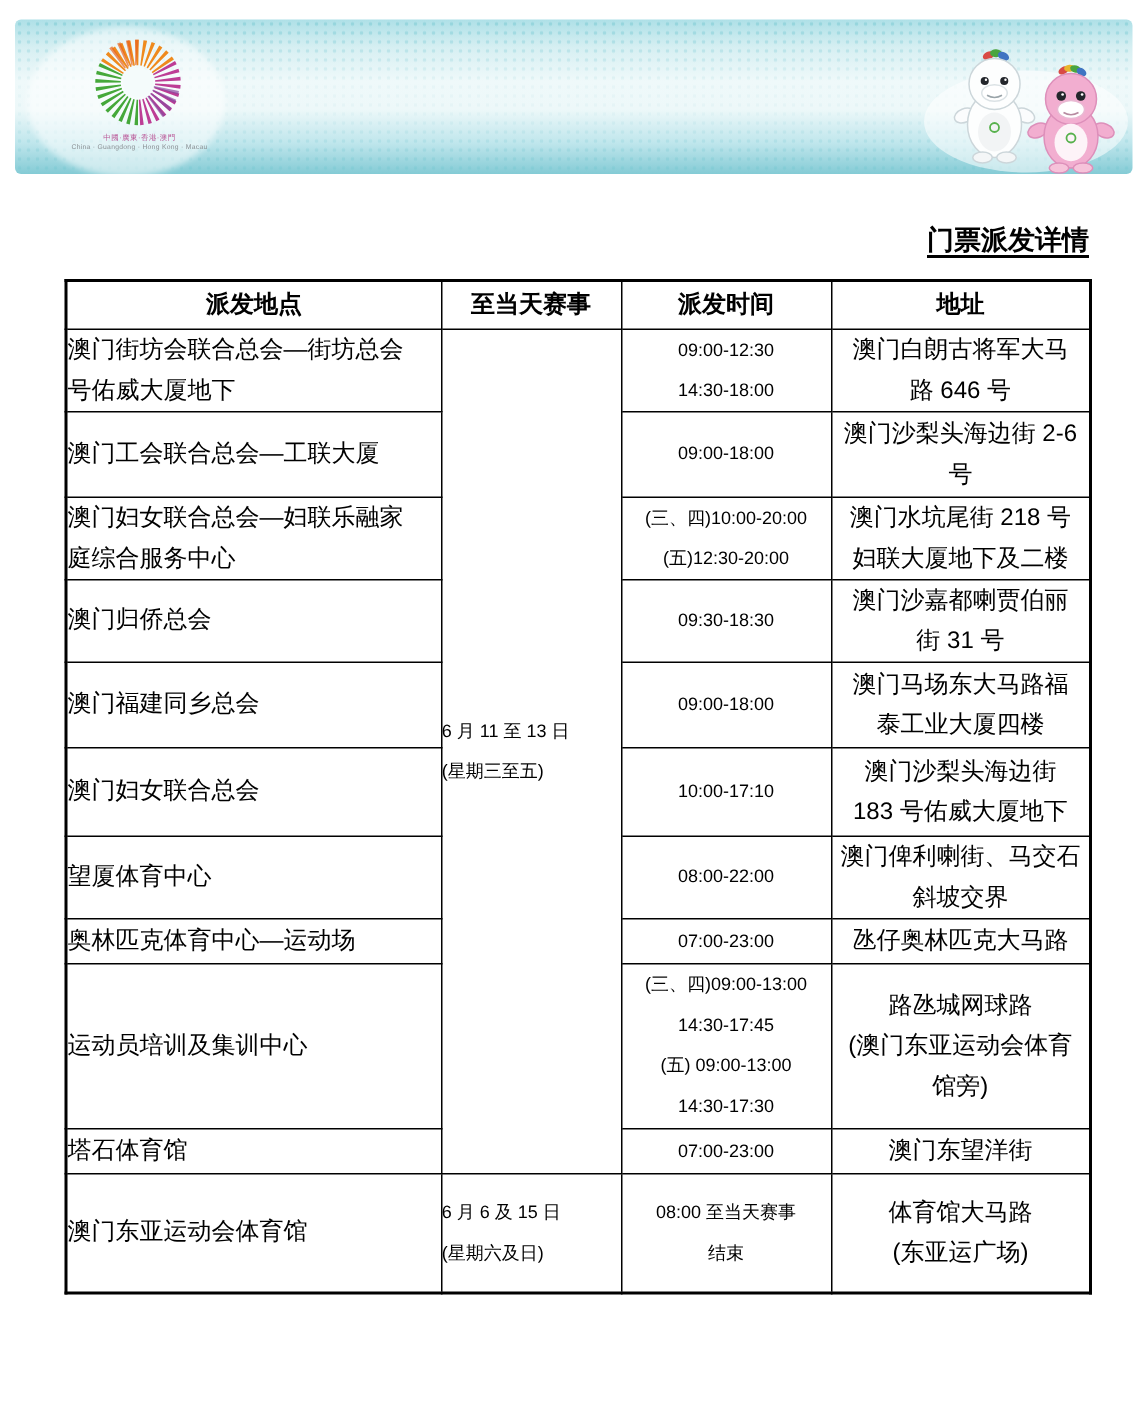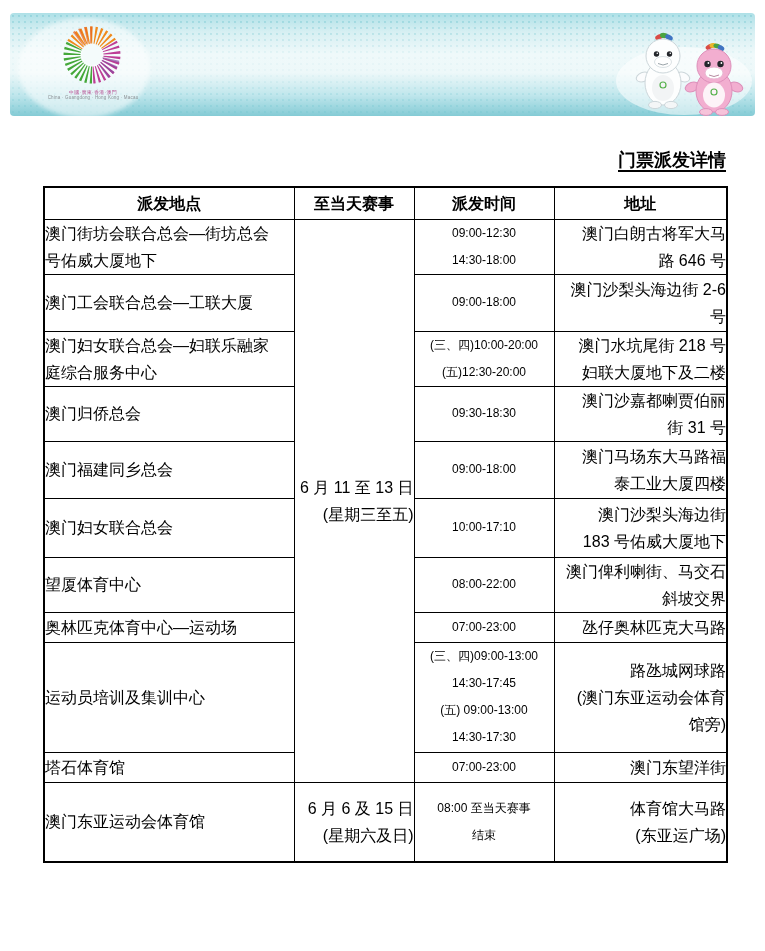--- a/index.html
+++ b/index.html
@@ -52,23 +52,23 @@
     border-collapse:collapse;table-layout:fixed;width:683px;
     border:2px solid #000;
     font-size:16px;line-height:27px;
   }
   table.tickets th,table.tickets td{
     border:1px solid #000;vertical-align:middle;overflow:visible;
     white-space:pre;padding:0;
   }
   table.tickets th{font-weight:bold;text-align:center;font-size:16px;}
   td.loc{text-align:left;padding-left:7px;}
-  td.date{text-align:right;font-size:16px;}
+  td.date{text-align:left;font-size:12px;}
   td.time{text-align:center;font-size:12px;}
-  td.addr{text-align:right;padding-left:7px;}
+  td.addr{text-align:center;padding-left:7px;}
 </style>
 </head>
 <body>
 
 <div class="banner">
   <div class="dots"></div>
   <div class="logo-backdrop"></div>
 
   <svg class="logo-svg" width="72" height="70" viewBox="0 0 72 70">
     <circle cx="36" cy="34" r="10" fill="#f4fbfb"></circle>

